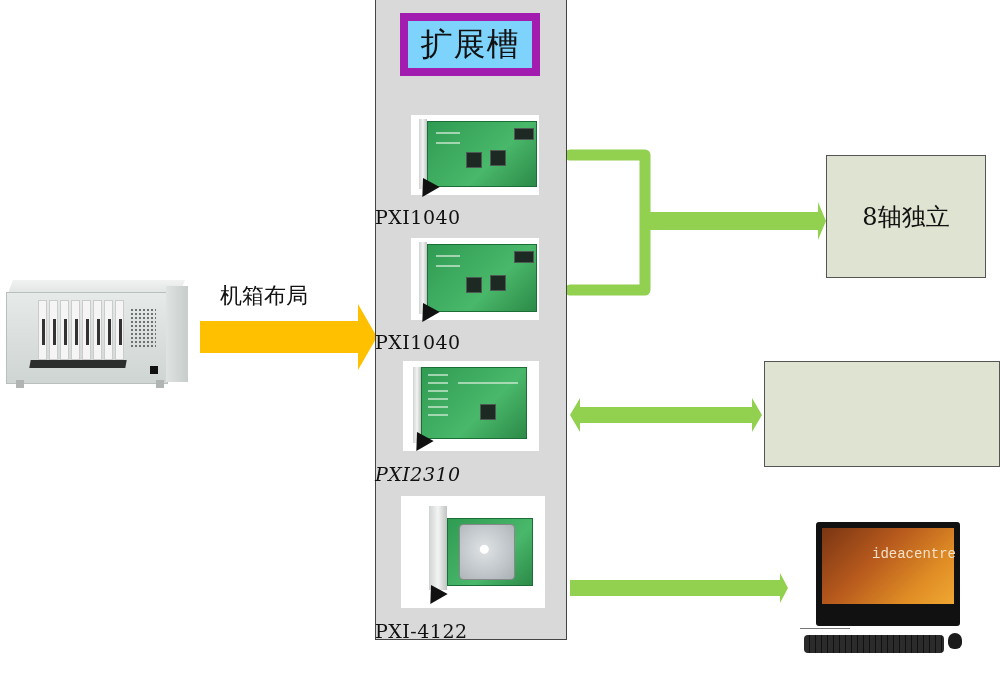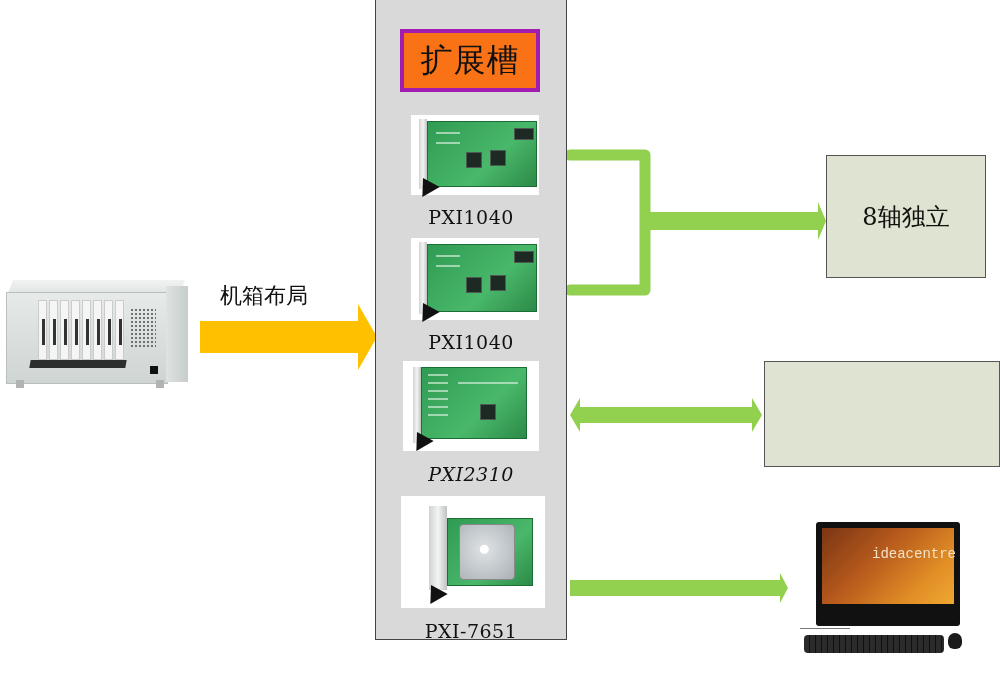--- a/index.html
+++ b/index.html
@@ -23,26 +23,26 @@
      background:radial-gradient(#6d7270 1px, transparent 1.4px) 0 0/4px 4px; }
   .chassis .cable { position:absolute; left:24px; top:80px; width:96px; height:8px; background:#2b2e2d; transform:skewX(-10deg); }
   .chassis .switch { position:absolute; left:144px; top:86px; width:8px; height:8px; background:#111; }
   .chassis .foot { position:absolute; top:100px; width:8px; height:8px; background:#b0b5b3; }
 
   .label-chassis { left:220px; top:281px; font-size:22px; }
 
   
   .panel { left:375px; top:-2px; width:192px; height:642px; background:#d9d9d9;
      border:1px solid #444; box-sizing:border-box; }
-  .panel-title { left:400px; top:29px; width:140px; height:63px; background:#f97316;
-     border:4px solid #a21caf; box-sizing:border-box; display:flex; align-items:center;
+  .panel-title { left:400px; top:13px; width:140px; height:63px; background:#7dd3fc;
+     border:8px solid #a21caf; box-sizing:border-box; display:flex; align-items:center;
      justify-content:center; font-size:32px; letter-spacing:1px; }
 
   .card-img { background:#ffffff; }
-  .card-name { font-size:19px; text-align:center; width:192px; left:375px; letter-spacing:0.5px; }
+  .card-name { font-size:19px; width:192px; left:375px; letter-spacing:0.5px; }
 
   .pcb { position:absolute; background:linear-gradient(135deg,#2f9b53,#49b86a 60%,#2c8a48);
      border:1px solid #1b6e35; }
   .pcb .chip { position:absolute; width:14px; height:14px; background:#1d2a24; border:1px solid #4c5a52; }
   .pcb .row { position:absolute; height:2px; background:#cfe9d4; opacity:.7; }
   .bracket { position:absolute; background:linear-gradient(90deg,#cfd3d1,#f3f4f3,#bfc3c1); }
   .handle { position:absolute; width:0; height:0; border-left:10px solid transparent;
      border-right:10px solid transparent; border-bottom:16px solid #111; transform:rotate(-30deg); }
   .hdd { position:absolute; background:radial-gradient(circle at 45% 45%, #fff 0 4px, #d9dde0 5px, #bfc5c9 60%, #a9b0b4); border-radius:4px; border:1px solid #888; }
 
@@ -147,21 +147,21 @@
   <div class="handle" style="left:8px;top:70px;"></div>
 </div>
 <div class="abs card-name" style="top:463px;font-style:italic;">PXI2310</div>
 
 <div class="abs card-img" style="left:401px;top:496px;width:144px;height:112px;">
   <div class="bracket" style="left:28px;top:10px;width:18px;height:84px;"></div>
   <div class="pcb" style="left:46px;top:22px;width:84px;height:66px;"></div>
   <div class="hdd" style="left:58px;top:28px;width:54px;height:54px;"></div>
   <div class="handle" style="left:24px;top:88px;"></div>
 </div>
-<div class="abs card-name" style="top:620px;">PXI-7651</div>
+<div class="abs card-name" style="top:620px;">PXI-4122</div>
 
 <div class="abs box box-motion">
   <div>8轴独立</div>
 </div>
 
 <div class="abs box box-dio">
 </div>
 
 <div class="abs pc">
   <div class="frame"></div>

